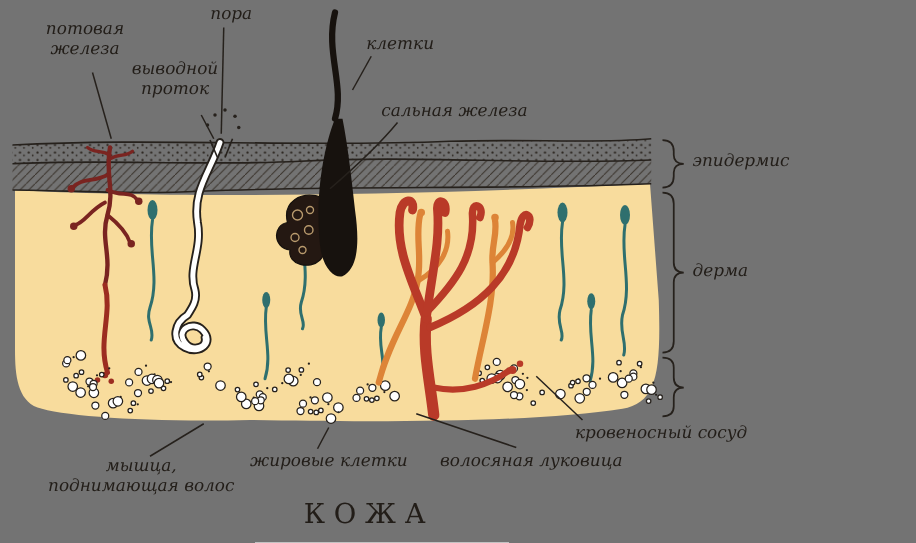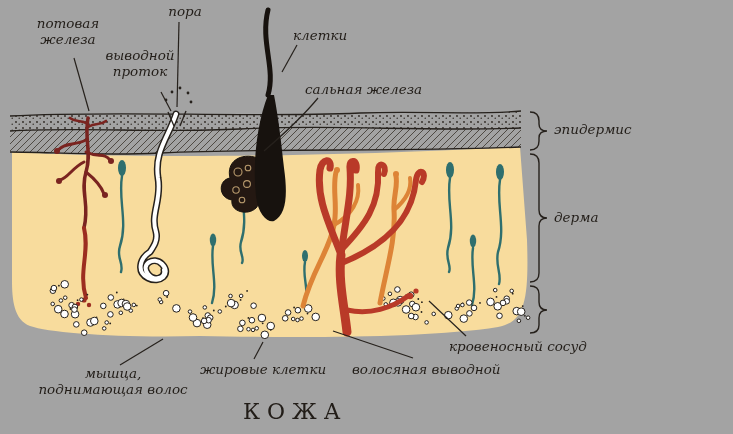--- a/index.html
+++ b/index.html
@@ -1,17 +1,17 @@
 <!DOCTYPE html>
 <html><head>
 <meta charset="utf-8">
 <style>
   html,body{margin:0;padding:0;background:#fff;}
   .stage{
-    position:relative;width:733px;height:434px;background:#a3a3a3;overflow:hidden;
+    position:relative;width:733px;height:434px;background:#737373;overflow:hidden;
     font-family:"DejaVu Serif", serif;color:#221d18;
   }
   .stage svg{position:absolute;left:0;top:0;}
   .label{
     position:absolute;font-style:italic;font-size:13.5px;line-height:1.22;
     white-space:pre-line;color:#221d18;
   }
   .center{text-align:center;}
   .title{
     position:absolute;font-size:22px;letter-spacing:7px;font-style:normal;
@@ -296,19 +296,19 @@
 
   <div class="label center" style="left:26px;top:15px;width:84px">потовая
 железа</div>
   <div class="label center" style="left:159px;top:3px;width:52px">пора</div>
   <div class="label center" style="left:100px;top:47px;width:80px">выводной
 проток</div>
   <div class="label" style="left:293px;top:27px">клетки</div>
   <div class="label" style="left:554px;top:121px">эпидермис</div>
   <div class="label" style="left:305px;top:81px">сальная железа</div>
   <div class="label" style="left:554px;top:209px">дерма</div>
-  <div class="label" style="left:449px;top:338px">кровеносный сосуд</div>
-  <div class="label" style="left:352px;top:361px">волосяная выводной</div>
+  <div class="label" style="left:460px;top:338px">кровеносный сосуд</div>
+  <div class="label" style="left:352px;top:361px">волосяная луковица</div>
   <div class="label" style="left:200px;top:361px">жировые клетки</div>
   <div class="label center" style="left:38px;top:365px;width:150px">мышца,
 поднимающая волос</div>
   <div class="title" style="left:243px;top:399px">КОЖА</div>
 </div>
 
 </body></html>

